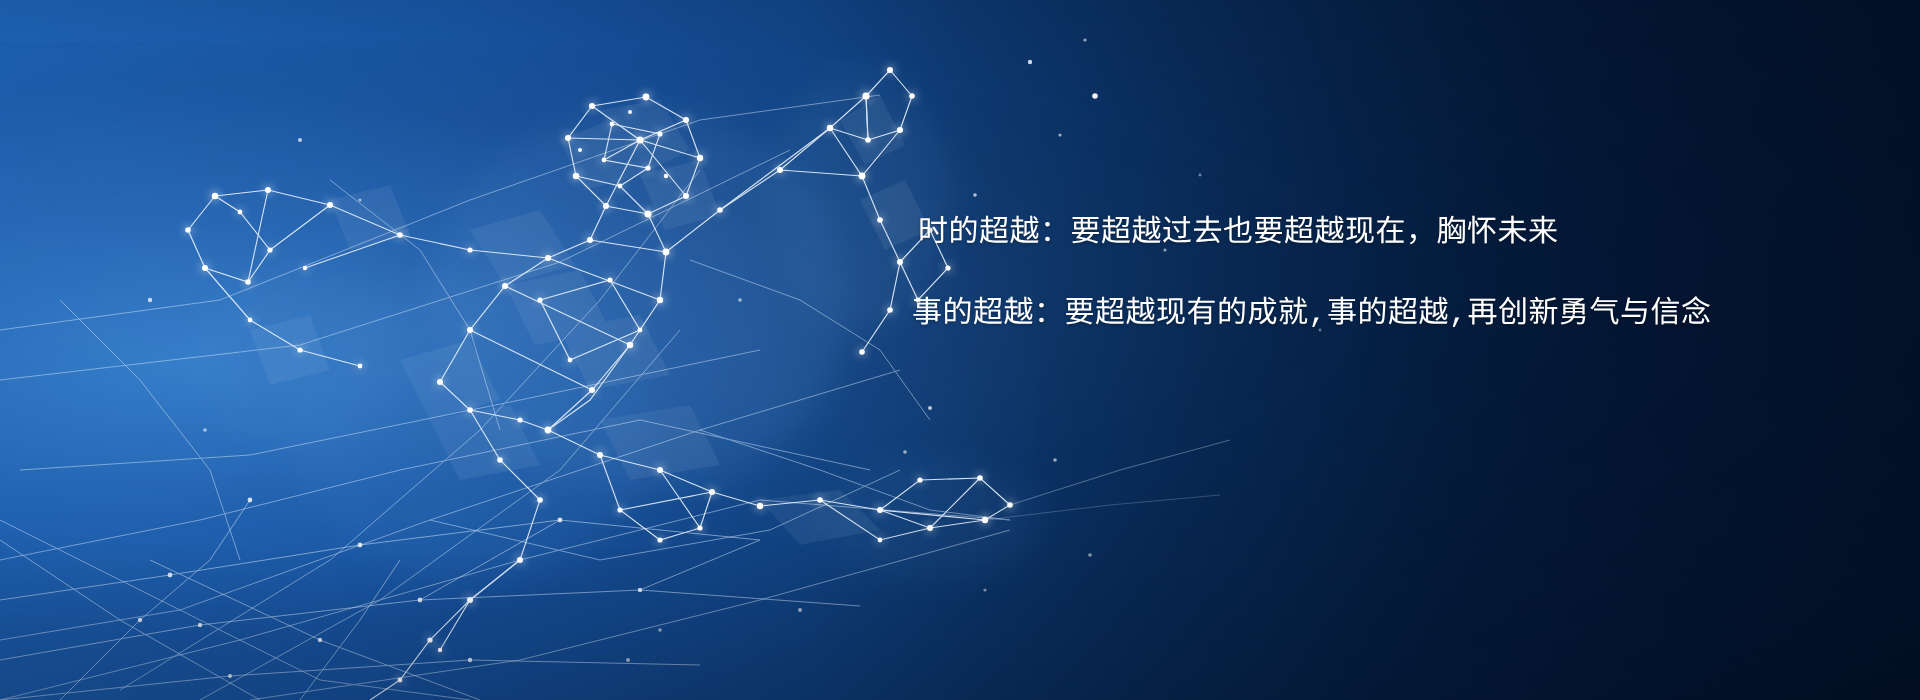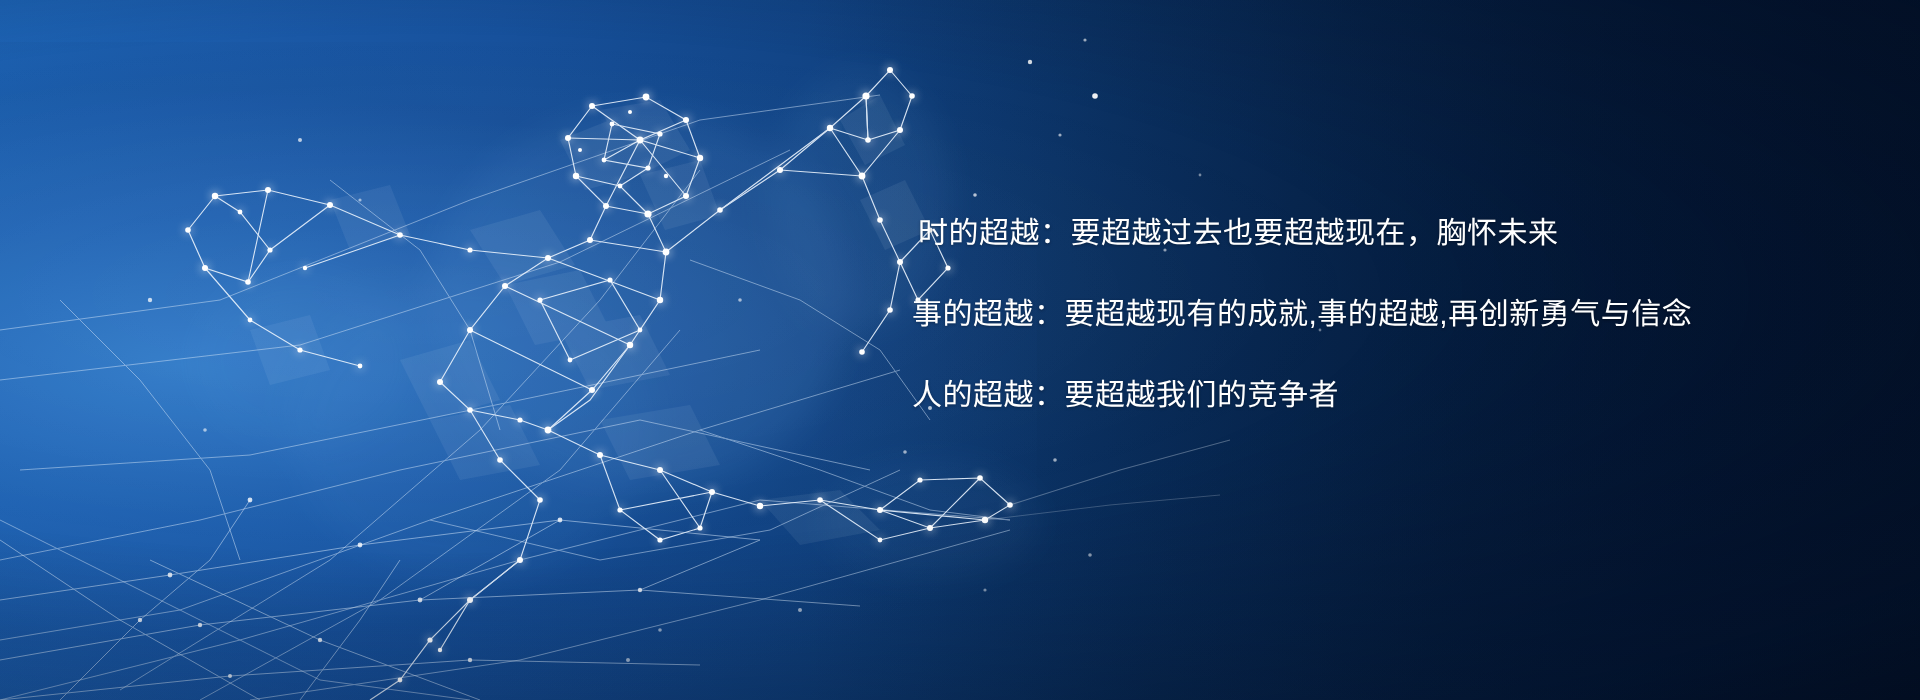--- a/index.html
+++ b/index.html
@@ -6,21 +6,21 @@
   html, body {
     margin: 0;
     padding: 0;
     background: #04122b;
   }
   #banner {
     position: relative;
     width: 1920px;
     height: 700px;
     overflow: hidden;
-    font-family: Liberation Sans, sans-serif;
+    font-family: Liberation Mono, monospace;
     background-color: #a21caf;
   }
   
   .bg-base {
     position: absolute;
     inset: 0;
     background: linear-gradient(105deg,
         #1d63b4 0%,
         #1b5aa8 12%,
         #17519c 24%,
@@ -354,16 +354,15 @@
         <circle cx="640" cy="590" r="2.2"></circle>
       <circle cx="230" cy="676" r="2"></circle>
     </g>
   </svg>
 
   <div class="bg-vignette"></div>
 
   <div class="text-block">
     <p class="hero-line indent">时的超越：要超越过去也要超越现在，胸怀未来</p>
     <p class="hero-line">事的超越：要超越现有的成就,事的超越,再创新勇气与信念</p>
-    <p class="hero-line">人的超越：要超越我们的竞争者</p>
   </div>
 
 </div>
 
 </body></html>

